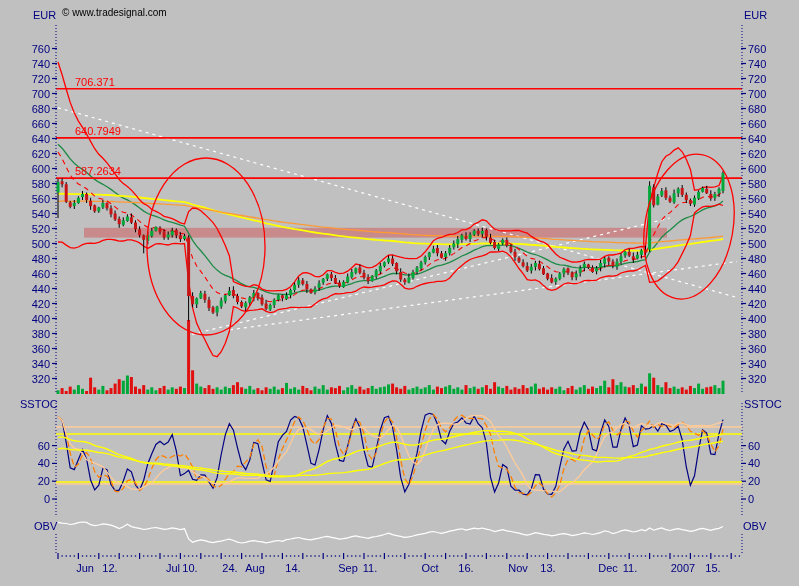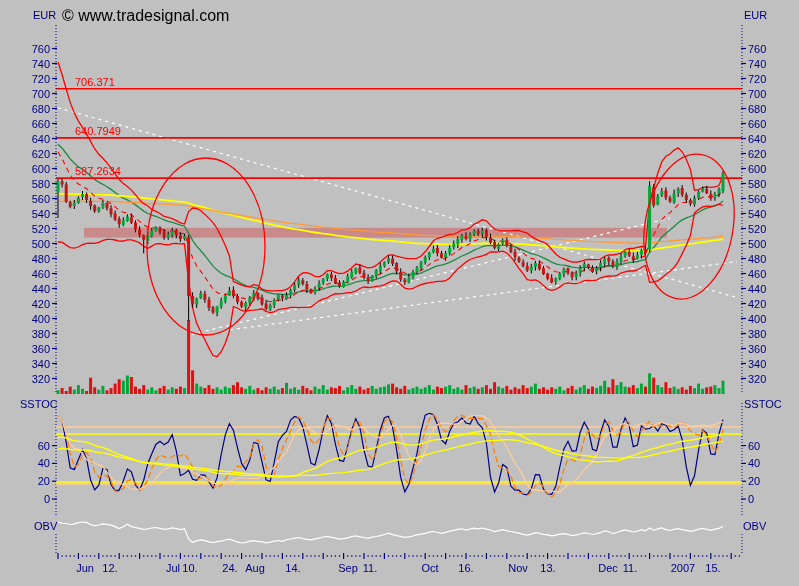--- a/index.html
+++ b/index.html
@@ -1,19 +1,19 @@
 <!DOCTYPE html>
 <html><head>
 <meta charset="utf-8">
 <style>
   html,body{margin:0;padding:0;background:#888;}
   .screen{position:relative;width:799px;height:586px;background:#c0c0c0;overflow:hidden;
           font-family:"Liberation Sans",sans-serif;}
   .t{position:absolute;font:11px "Liberation Sans",sans-serif;color:#000080;white-space:nowrap;}
-  .copy{color:#000000;font-size:16px;}
+  .copy{color:#000000;font-size:10px;}
   #chart-host{position:absolute;left:0;top:0;width:799px;height:586px;}
   #chart-host svg text{font-family:"Liberation Sans",sans-serif;font-size:11px;}
 </style>
 </head>
 <body>
 
 <div class="screen">
   <span class="t" style="left:33px;top:9px">EUR</span>
   <span class="t copy" style="left:62px;top:7px">© www.tradesignal.com</span>
   <span class="t" style="left:744px;top:9px">EUR</span>

